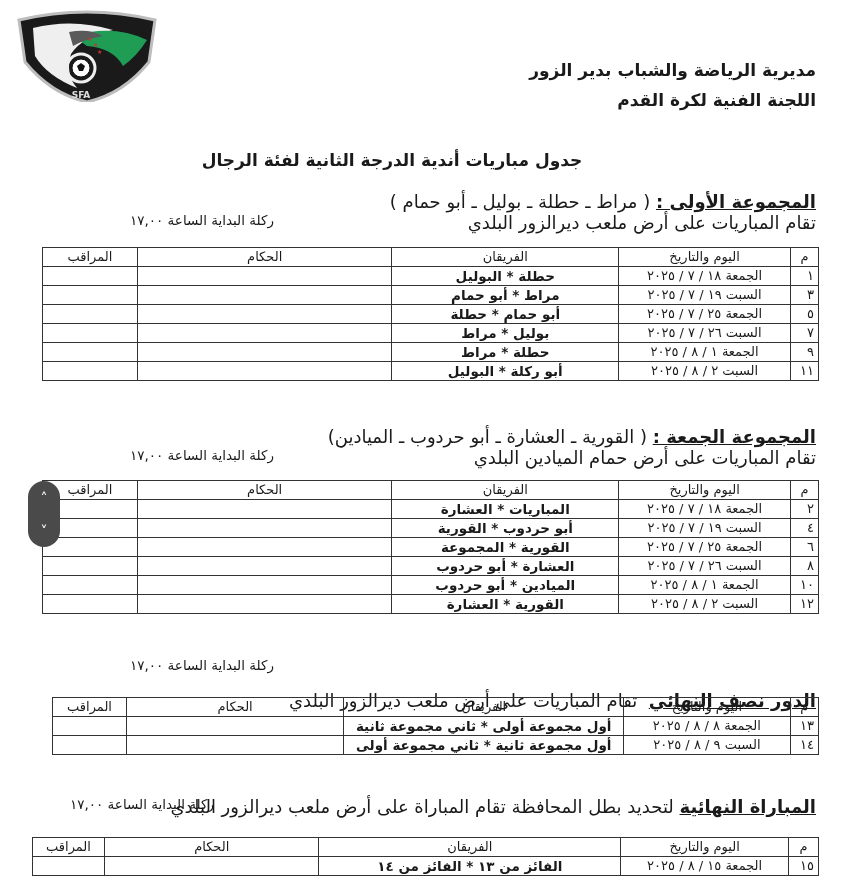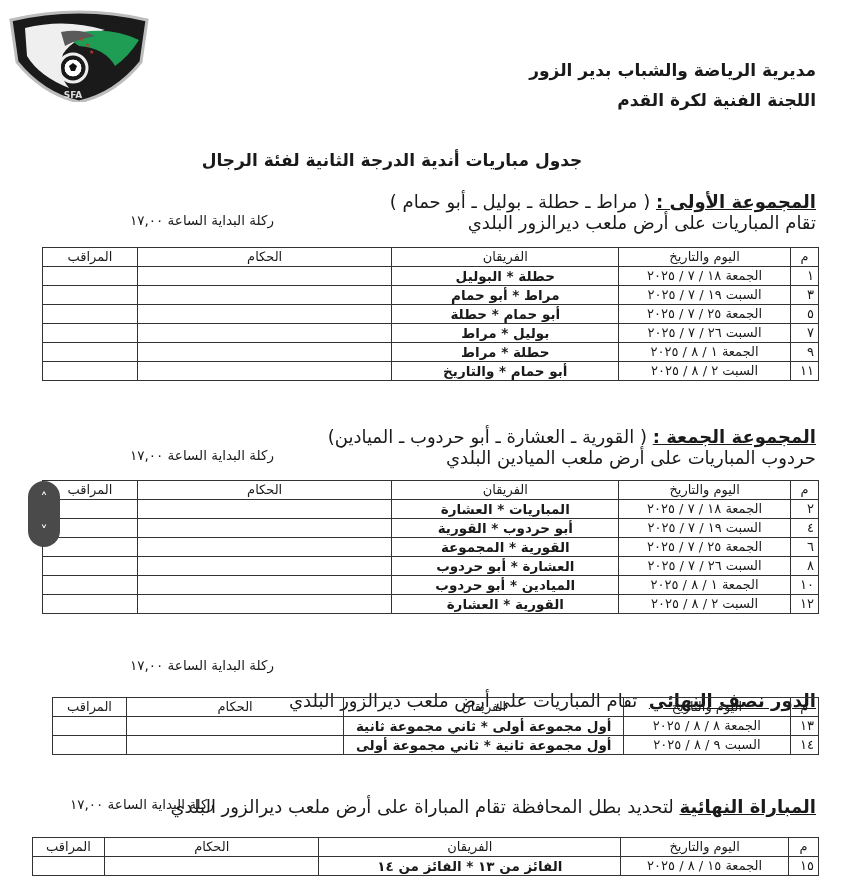--- a/index.html
+++ b/index.html
@@ -1,19 +1,19 @@
 <!DOCTYPE html>
 <html><head>
 <meta charset="utf-8">
 <style>
   html, body { margin:0; padding:0; background:#ffffff; }
   body { width:868px; height:879px; position:relative; overflow:hidden;
          font-family:"DejaVu Sans", sans-serif; color:#1a1a1a; }
   .abs { position:absolute; }
-  .logo { left:5px; top:6px; width:148px; height:96px;text-align:right; }
+  .logo { left:13px; top:6px; width:148px; height:96px;text-align:right; }
   .hdr { right:52px; direction:rtl; font-size:17px; font-weight:bold; white-space:nowrap; }
   .title { left:0; width:740px; top:150px; text-align:center; direction:rtl;
            font-size:17px; font-weight:bold; padding-left:44px; box-sizing:border-box; }
   .line { direction:rtl; font-size:18px; white-space:nowrap; }
   .line b { text-decoration:underline; font-weight:bold; }
   .kick { direction:rtl; font-size:13.5px; white-space:nowrap; }
   table.sched { position:absolute; border-collapse:collapse; direction:rtl; font-size:13px; }
   table.sched td, table.sched th { border:1.5px solid #333; padding:0 4px; height:18px; line-height:18px;
       font-weight:normal; text-align:center; white-space:nowrap; }
   table.sched td.teams { font-weight:bold; font-size:13.5px; }
@@ -103,32 +103,32 @@
       <tr>
         <td class="num">٩</td>
         <td>الجمعة ١ / ٨ / ٢٠٢٥</td>
         <td class="teams">حطلة * مراط</td>
         <td></td>
         <td></td>
       </tr>
       <tr>
         <td class="num">١١</td>
         <td>السبت ٢ / ٨ / ٢٠٢٥</td>
-        <td class="teams">أبو حمام * والتاريخ</td>
+        <td class="teams">أبو ركلة * البوليل</td>
         <td></td>
         <td></td>
       </tr>
     </tbody>
 </table>
 
 <div class="abs line" style="right:52px; top:426px;">
   <b>المجموعة الجمعة :</b>
   <span>( القورية ـ العشارة ـ أبو حردوب ـ الميادين)</span>
 </div>
-<div class="abs line" style="right:52px; top:447px;">حردوب المباريات على أرض ملعب الميادين البلدي</div>
+<div class="abs line" style="right:52px; top:447px;">تقام المباريات على أرض حمام الميادين البلدي</div>
 <div class="abs kick" style="left:130px; top:447px;">ركلة البداية الساعة ١٧,٠٠</div>
 
 <table class="sched" style="left:42px; top:480px; width:777px;">
   <colgroup>
       <col style="width:28px">
       <col style="width:172px">
       <col style="width:227px">
       <col style="width:255px">
       <col style="width:95px">
     </colgroup>

